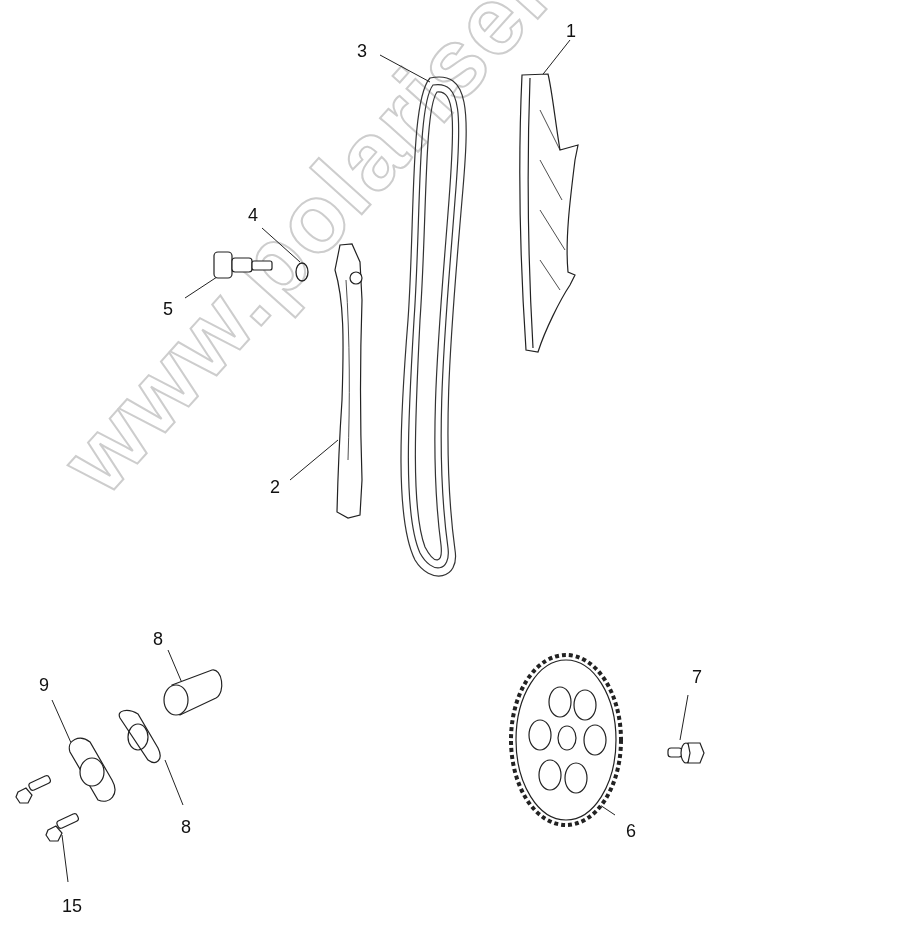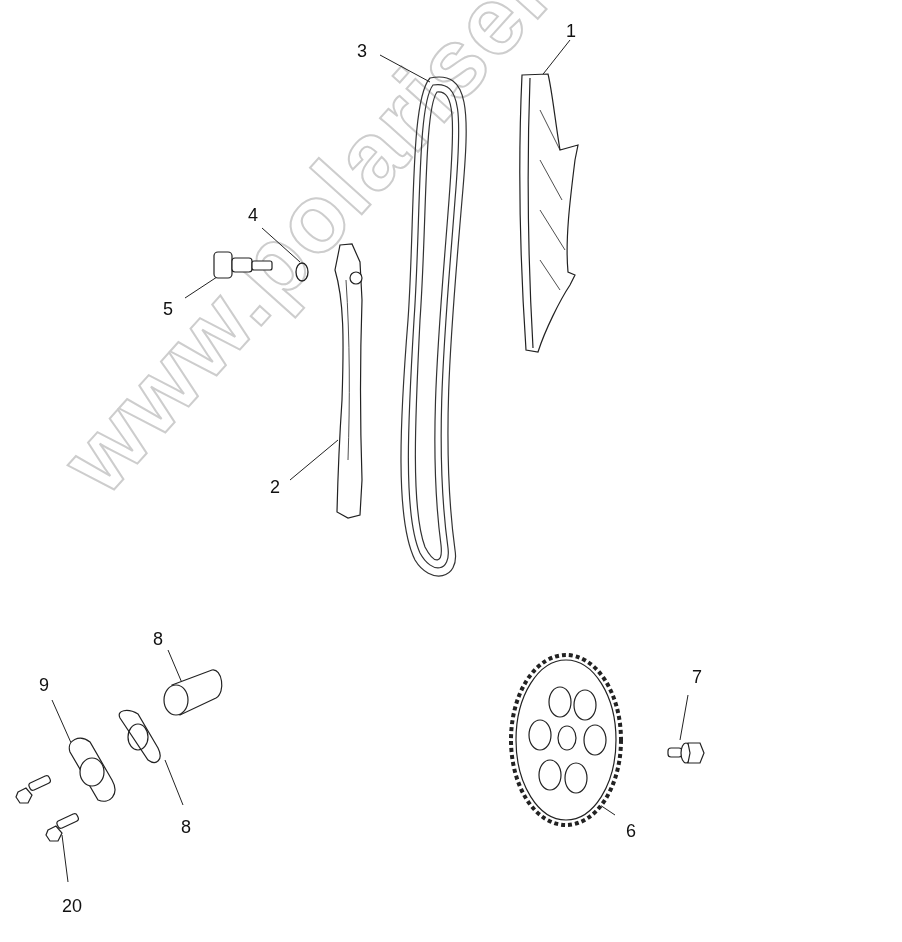--- a/index.html
+++ b/index.html
@@ -104,14 +104,14 @@
   <div class="callout" style="left:566px;top:22px">1</div>
   <div class="callout" style="left:270px;top:478px">2</div>
   <div class="callout" style="left:357px;top:42px">3</div>
   <div class="callout" style="left:248px;top:206px">4</div>
   <div class="callout" style="left:163px;top:300px">5</div>
   <div class="callout" style="left:626px;top:822px">6</div>
   <div class="callout" style="left:692px;top:668px">7</div>
   <div class="callout" style="left:153px;top:630px">8</div>
   <div class="callout" style="left:39px;top:676px">9</div>
   <div class="callout" style="left:181px;top:818px">8</div>
-  <div class="callout" style="left:62px;top:897px">20</div>
+  <div class="callout" style="left:62px;top:897px">15</div>
 </div>
 
 </body></html>

